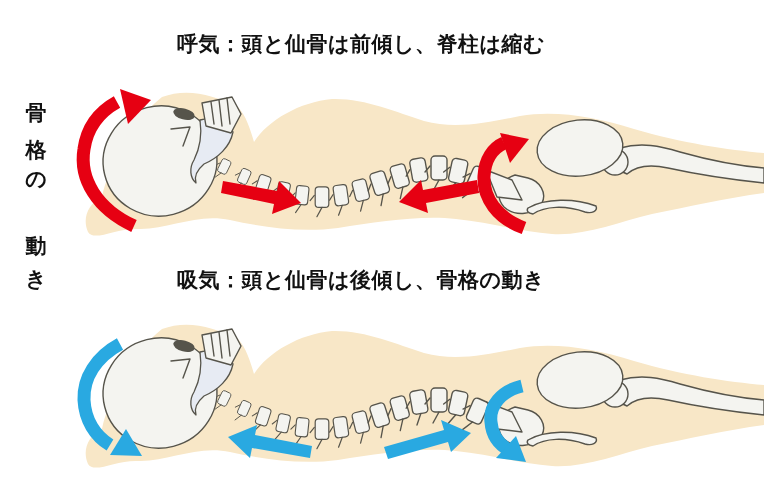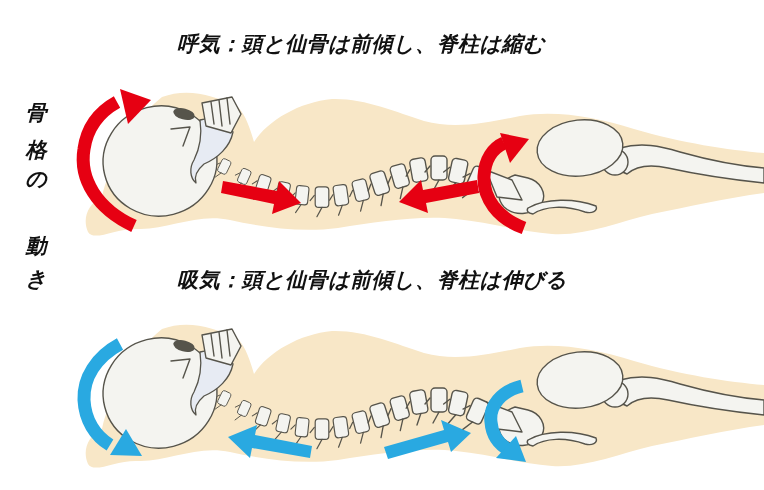--- a/index.html
+++ b/index.html
@@ -2,21 +2,21 @@
 <html style="--red: #e60012; --blue: #29a9e1; --body: #f8e7c7; --bone: #f4f4f0; --outline: #56544b; --jaw: #e7ebf3; --text: #111111; --bg: #ffffff;"><head>
 <meta charset="utf-8">
 <style>
   :root{
     --red:#e60012; --blue:#29a9e1; --body:#f8e7c7; --bone:#f4f4f0;
     --outline:#56544b; --jaw:#e7ebf3; --text:#111111; --bg:#ffffff;
   }
   html,body{margin:0;padding:0;background:#fff;}
   .stage{
     position:relative; width:764px; height:490px; background:var(--bg);
-    overflow:hidden; font-family:"Liberation Sans", sans-serif; color:var(--text);font-style:italic;
+    overflow:hidden; font-family:"Liberation Sans", sans-serif; color:var(--text);
   }
   .fig-svg{position:absolute; left:0; top:0;}
   .title{
     position:absolute; left:177px; font-size:21px; font-weight:600;
     letter-spacing:0.5px; white-space:nowrap; color:var(--text);
   }
   .title-top{top:30px;}
   .title-bottom{top:266px;}
   .side-label{
     position:absolute; left:22px; top:86px; height:300px;
@@ -145,15 +145,15 @@
         <polygon class="poly-blue" points="142,456 110,455 126,429"></polygon>
         <polygon class="poly-blue" points="312,446 255,435 257,425 228,437 250,458 252,448 310,458"></polygon>
         <polygon class="poly-blue" points="384,447 444,430 441,420 471,433 451,452 448,442 388,459"></polygon>
         <path class="arc-blue" d="M 522,386 C 501,391 489,406 491,422 C 492,436 500,445 509,450"></path>
         <polygon class="poly-blue" points="526,462 496,458 516,436"></polygon>
       </g>
     </g>
   </svg>
 
   <div class="title title-top">呼気：頭と仙骨は前傾し、脊柱は縮む</div>
-  <div class="title title-bottom">吸気：頭と仙骨は前傾し、脊柱は伸びる</div>
+  <div class="title title-bottom">吸気：頭と仙骨は後傾し、骨格の動き</div>
   <div class="side-label">骨格の動き</div>
 </div>
 
 </body></html>

